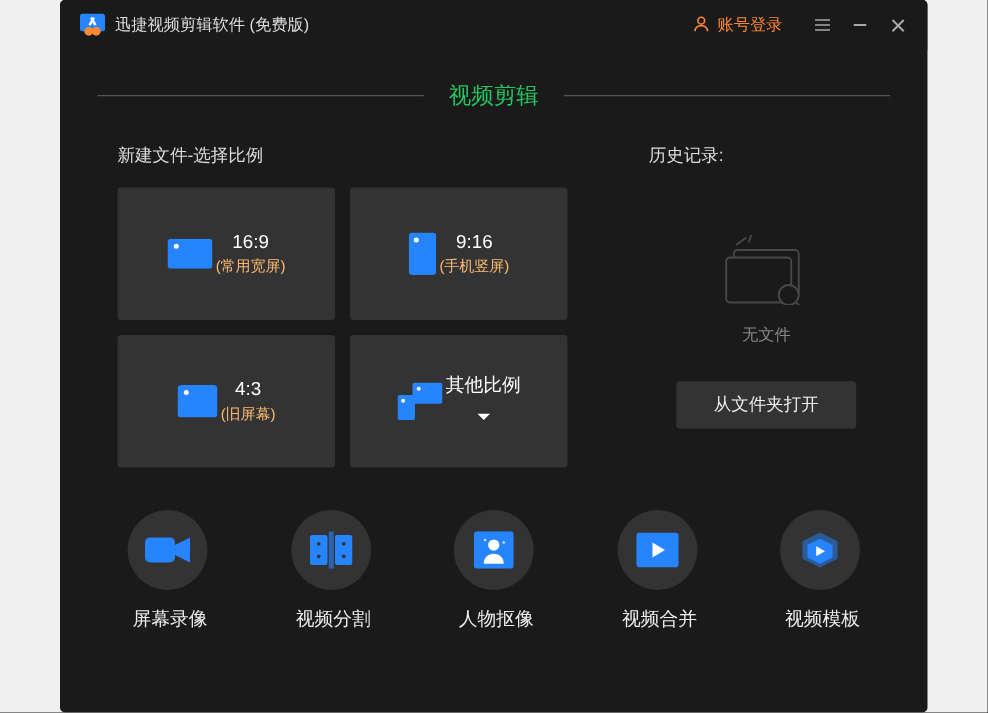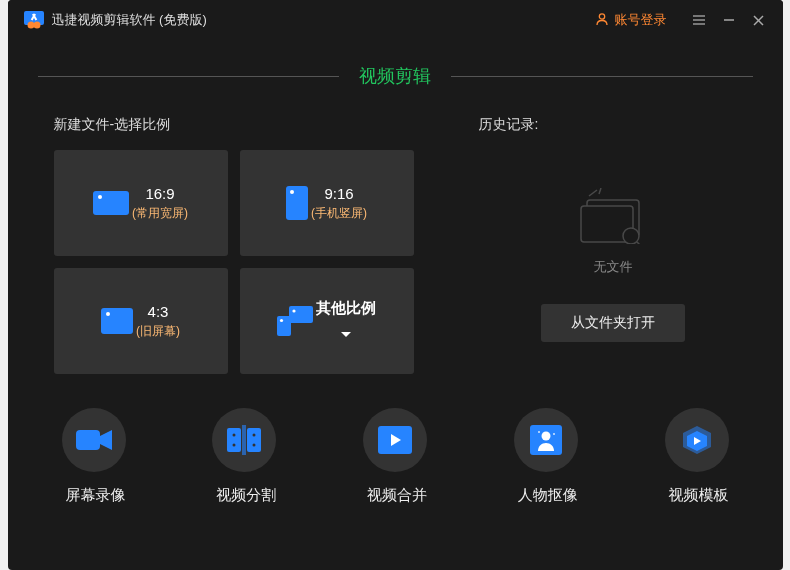--- a/index.html
+++ b/index.html
@@ -1,38 +1,38 @@
 <!DOCTYPE html>
 <html><head>
 <meta charset="utf-8">
 <style>
 * { margin: 0; padding: 0; box-sizing: border-box; font-family: "Microsoft YaHei", sans-serif; }
 body { background: #f0f0f0; display: flex; justify-content: center; align-items: center; min-height: 100vh; }
-.window { width: 775px; height: 570px; background: #1a1a1a; border-radius: 4px; overflow: hidden; position: relative; }
+.window { width: 694px; height: 570px; background: #1a1a1a; border-radius: 4px; overflow: hidden; position: relative; }
 .titlebar { height: 40px; display: flex; align-items: center; padding: 0 16px; background: #1a1a1a; }
 .app-icon { width: 20px; height: 20px; margin-right: 8px; }
 .app-title { color: #ddd; font-size: 13px; flex: 1; }
 .login-btn { display: flex; align-items: center; gap: 6px; color: #ff8833; font-size: 13px; cursor: pointer; padding: 4px 8px; margin-right: 16px; }
 .win-controls { display: flex; gap: 14px; align-items: center; }
 .win-btn { cursor: pointer; color: #aaa; display: flex; align-items: center; justify-content: center; width: 16px; height: 16px; }
 .main { padding: 0 30px; }
 .section-header { display: flex; align-items: center; justify-content: center; margin: 24px 0 28px; }
 .section-header .line { flex: 1; height: 1px; background: #555; }
 .section-header .title { color: #22c55e; font-size: 18px; margin: 0 20px; }
 .row { display: flex; gap: 60px; padding-left: 16px; }
 .left-col { flex: 0 0 360px; }
 .right-col { flex: 1; }
 .sub-label { color: #ddd; font-size: 14px; margin-bottom: 16px; }
 .ratio-grid { display: grid; grid-template-columns: 1fr 1fr; gap: 12px; }
 .ratio-card { background: #333333; border-radius: 3px; height: 106px; display: flex; align-items: center; justify-content: center; gap: 3px; cursor: pointer; }
 .ratio-icon { display: flex; align-items: center; justify-content: center; }
 .ratio-text { text-align: center; color: #fff; }
 .ratio-text .big { font-size: 15px; margin-bottom: 3px; }
 .ratio-text .small { font-size: 12px; color: #fdba74; }
-.ratio-dropdown { display: flex; align-items: flex-end; gap: 8px; font-weight: bold; }
+.ratio-dropdown { display: flex; align-items: flex-end; gap: 8px; }
 .history-area { display: flex; flex-direction: column; align-items: center; padding-top: 20px; }
 .empty-illus { margin: 18px 0 10px; opacity: 0.5; }
 .empty-text { color: #888; font-size: 13px; margin-bottom: 28px; }
 .open-folder-btn { background: #333; color: #eee; font-size: 14px; padding: 10px 30px; border: none; border-radius: 3px; cursor: pointer; }
 .tools { display: flex; justify-content: space-between; padding: 34px 24px 0; }
 .tool { display: flex; flex-direction: column; align-items: flex-end; gap: 14px; cursor: pointer; }
 .tool-circle { width: 64px; height: 64px; border-radius: 50%; background: #333; display: flex; align-items: center; justify-content: center; }
 .tool-circle.blue svg { fill: #2684ff; }
 .tool-label { color: #eee; font-size: 15px; }
 .right-col .sub-label { margin-left: 5px; }
@@ -191,41 +191,41 @@
               <circle cx="7" cy="10" r="1.5" fill="#333"></circle>
               <circle cx="7" cy="20" r="1.5" fill="#333"></circle>
               <circle cx="27" cy="10" r="1.5" fill="#333"></circle>
               <circle cx="27" cy="20" r="1.5" fill="#333"></circle>
             </svg>
         </div>
         <span class="tool-label">视频分割</span>
       </div>
       <div class="tool">
         <div class="tool-circle blue">
-          <svg width="34" height="28" viewBox="0 0 34 28">
-              <rect x="0" y="0" width="34" height="28" rx="3" fill="#2684ff"></rect>
-              <path d="M13 8v12l10-6z" fill="#fff"></path>
-            </svg>
-        </div>
-        <span class="tool-label">视频合并</span>
-      </div>
-      <div class="tool">
-        <div class="tool-circle blue">
           <svg width="32" height="30" viewBox="0 0 32 30">
               <rect x="0" y="0" width="32" height="30" rx="3" fill="#2684ff"></rect>
               <circle cx="16" cy="11" r="4.5" fill="#fff"></circle>
               <path d="M8 26c0-5 3.5-8 8-8s8 3 8 8z" fill="#fff"></path>
               <circle cx="9" cy="7" r="1" fill="#fff" opacity="0.8"></circle>
               <circle cx="24" cy="9" r="1" fill="#fff" opacity="0.8"></circle>
             </svg>
         </div>
         <span class="tool-label">人物抠像</span>
       </div>
       <div class="tool">
         <div class="tool-circle blue">
+          <svg width="34" height="28" viewBox="0 0 34 28">
+              <rect x="0" y="0" width="34" height="28" rx="3" fill="#2684ff"></rect>
+              <path d="M13 8v12l10-6z" fill="#fff"></path>
+            </svg>
+        </div>
+        <span class="tool-label">视频合并</span>
+      </div>
+      <div class="tool">
+        <div class="tool-circle blue">
           <svg width="32" height="32" viewBox="0 0 32 32">
               <path d="M16 2l14 7v14l-14 7-14-7V9z" fill="#2684ff" opacity="0.5"></path>
               <path d="M16 7l10 5v10l-10 5-10-5V12z" fill="#2684ff"></path>
               <path d="M13 13v8l7-4z" fill="#fff"></path>
             </svg>
         </div>
         <span class="tool-label">视频模板</span>
       </div>
     </div>
   </div>

